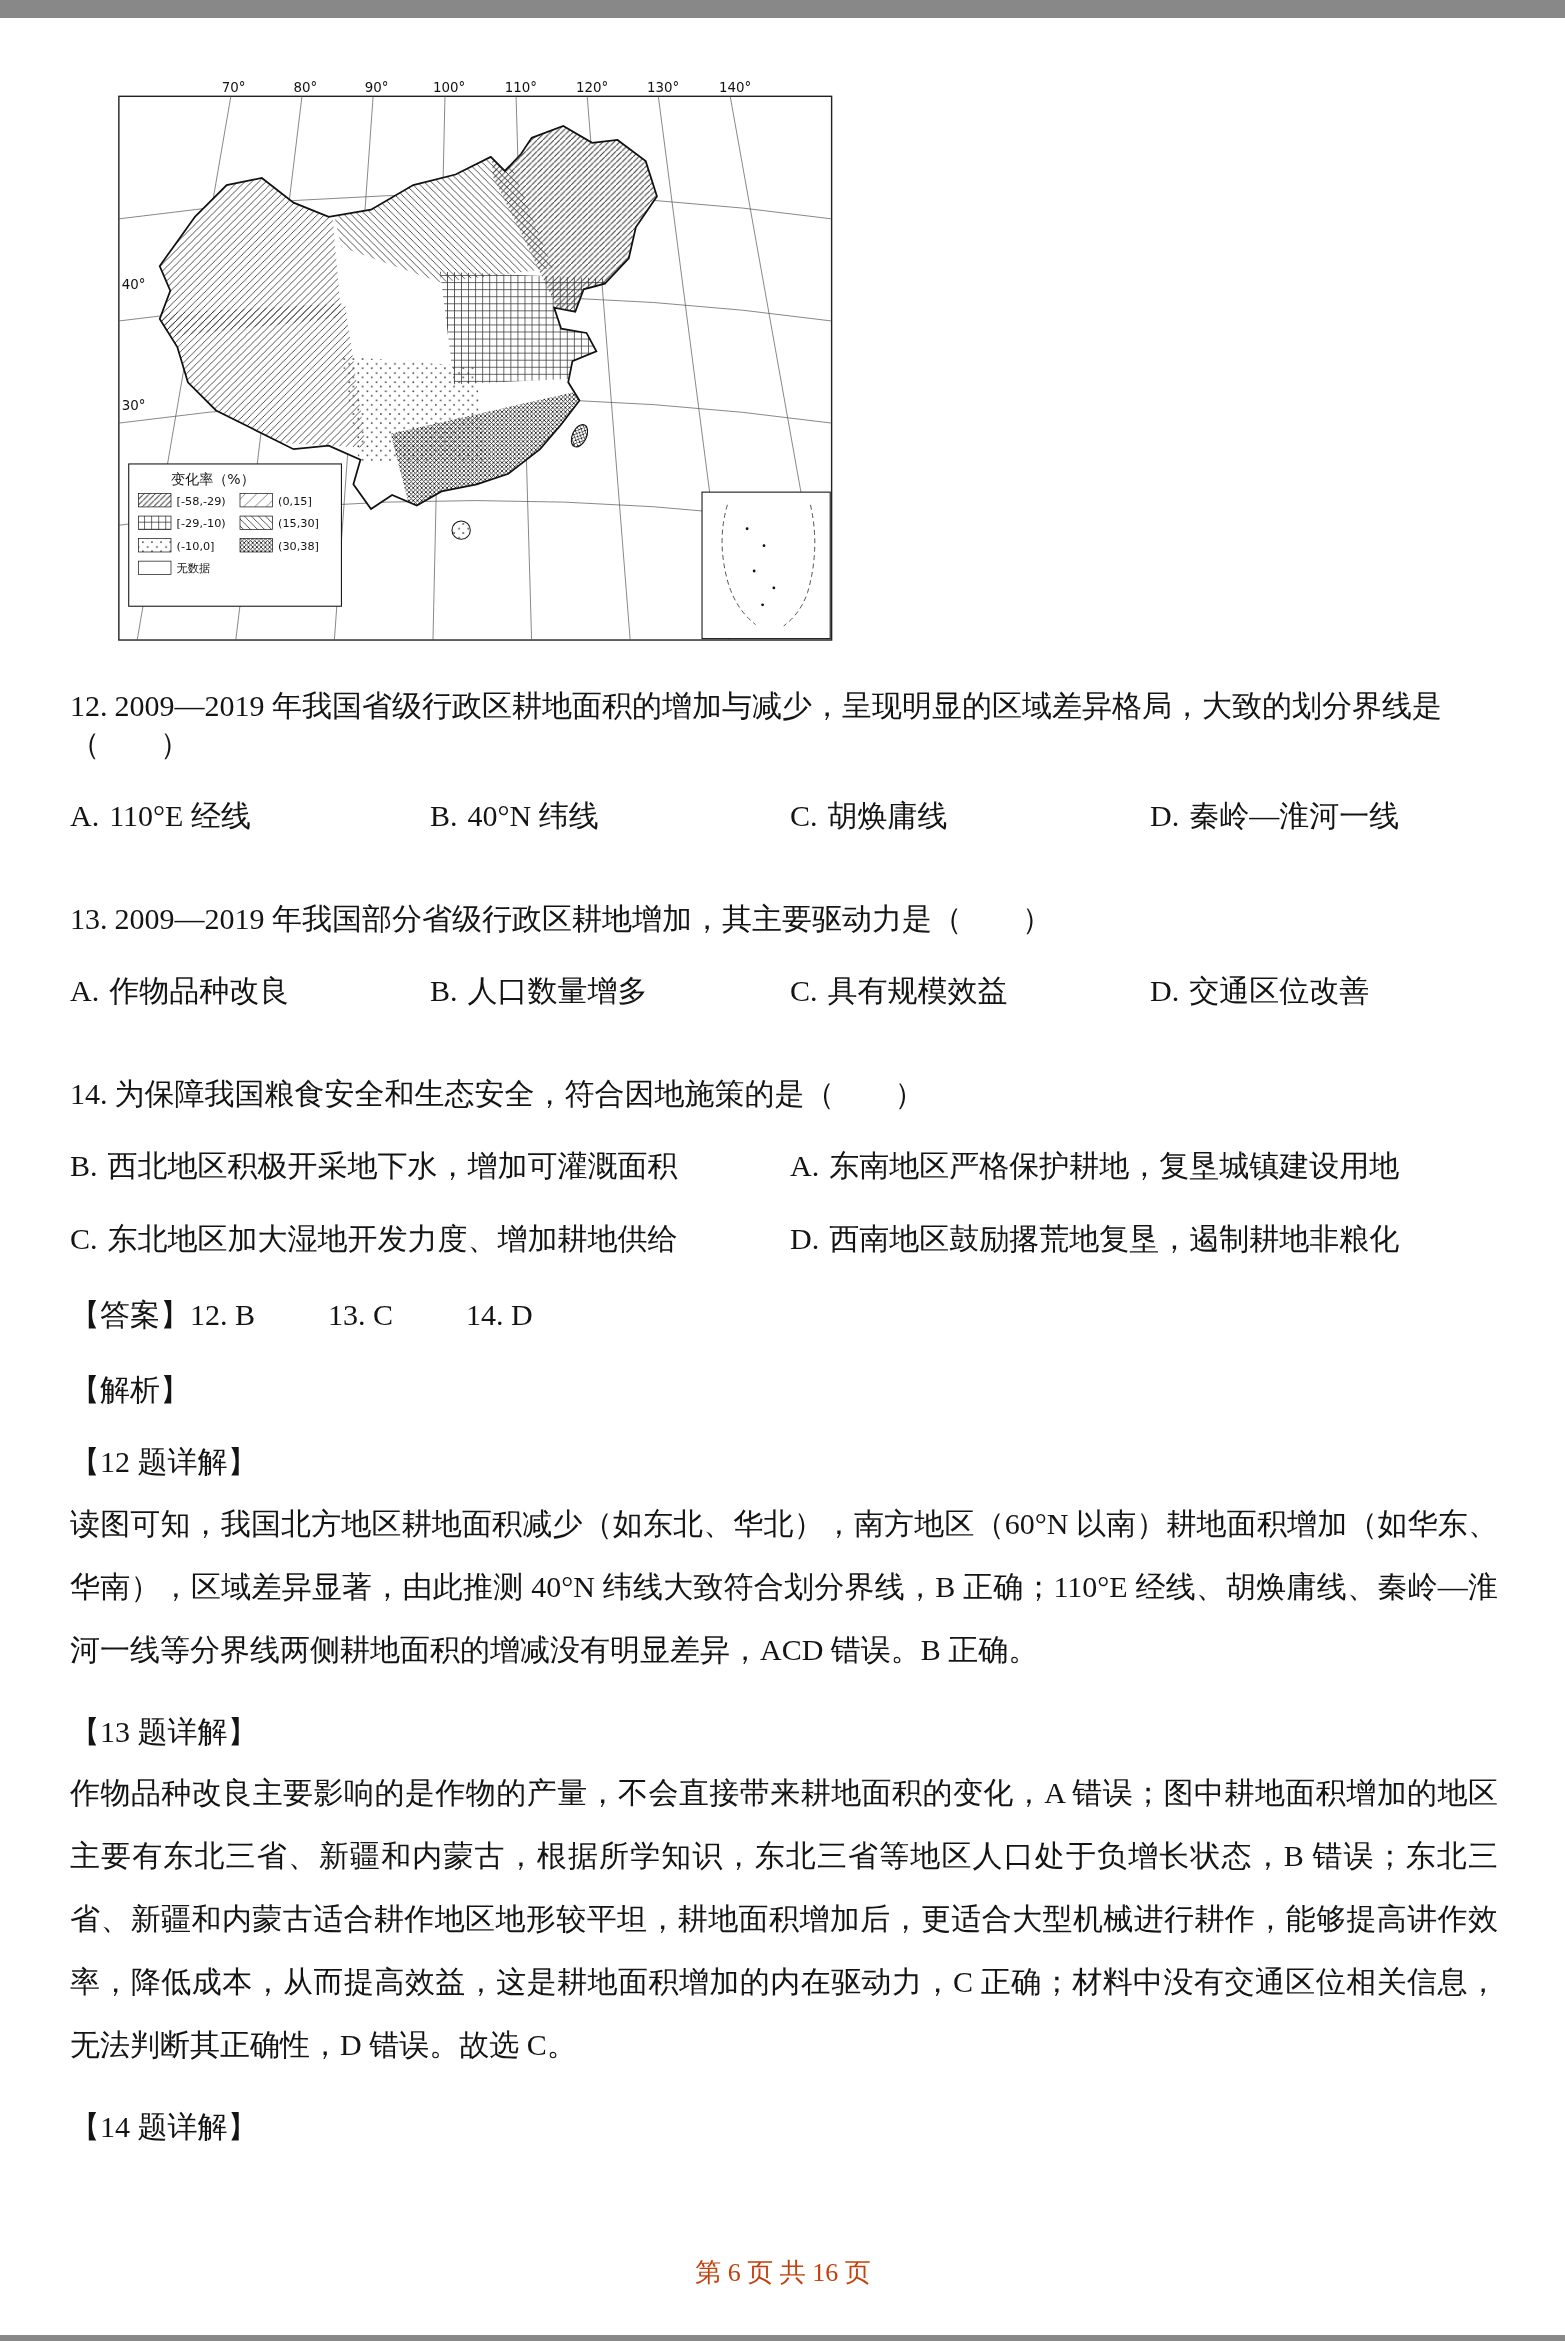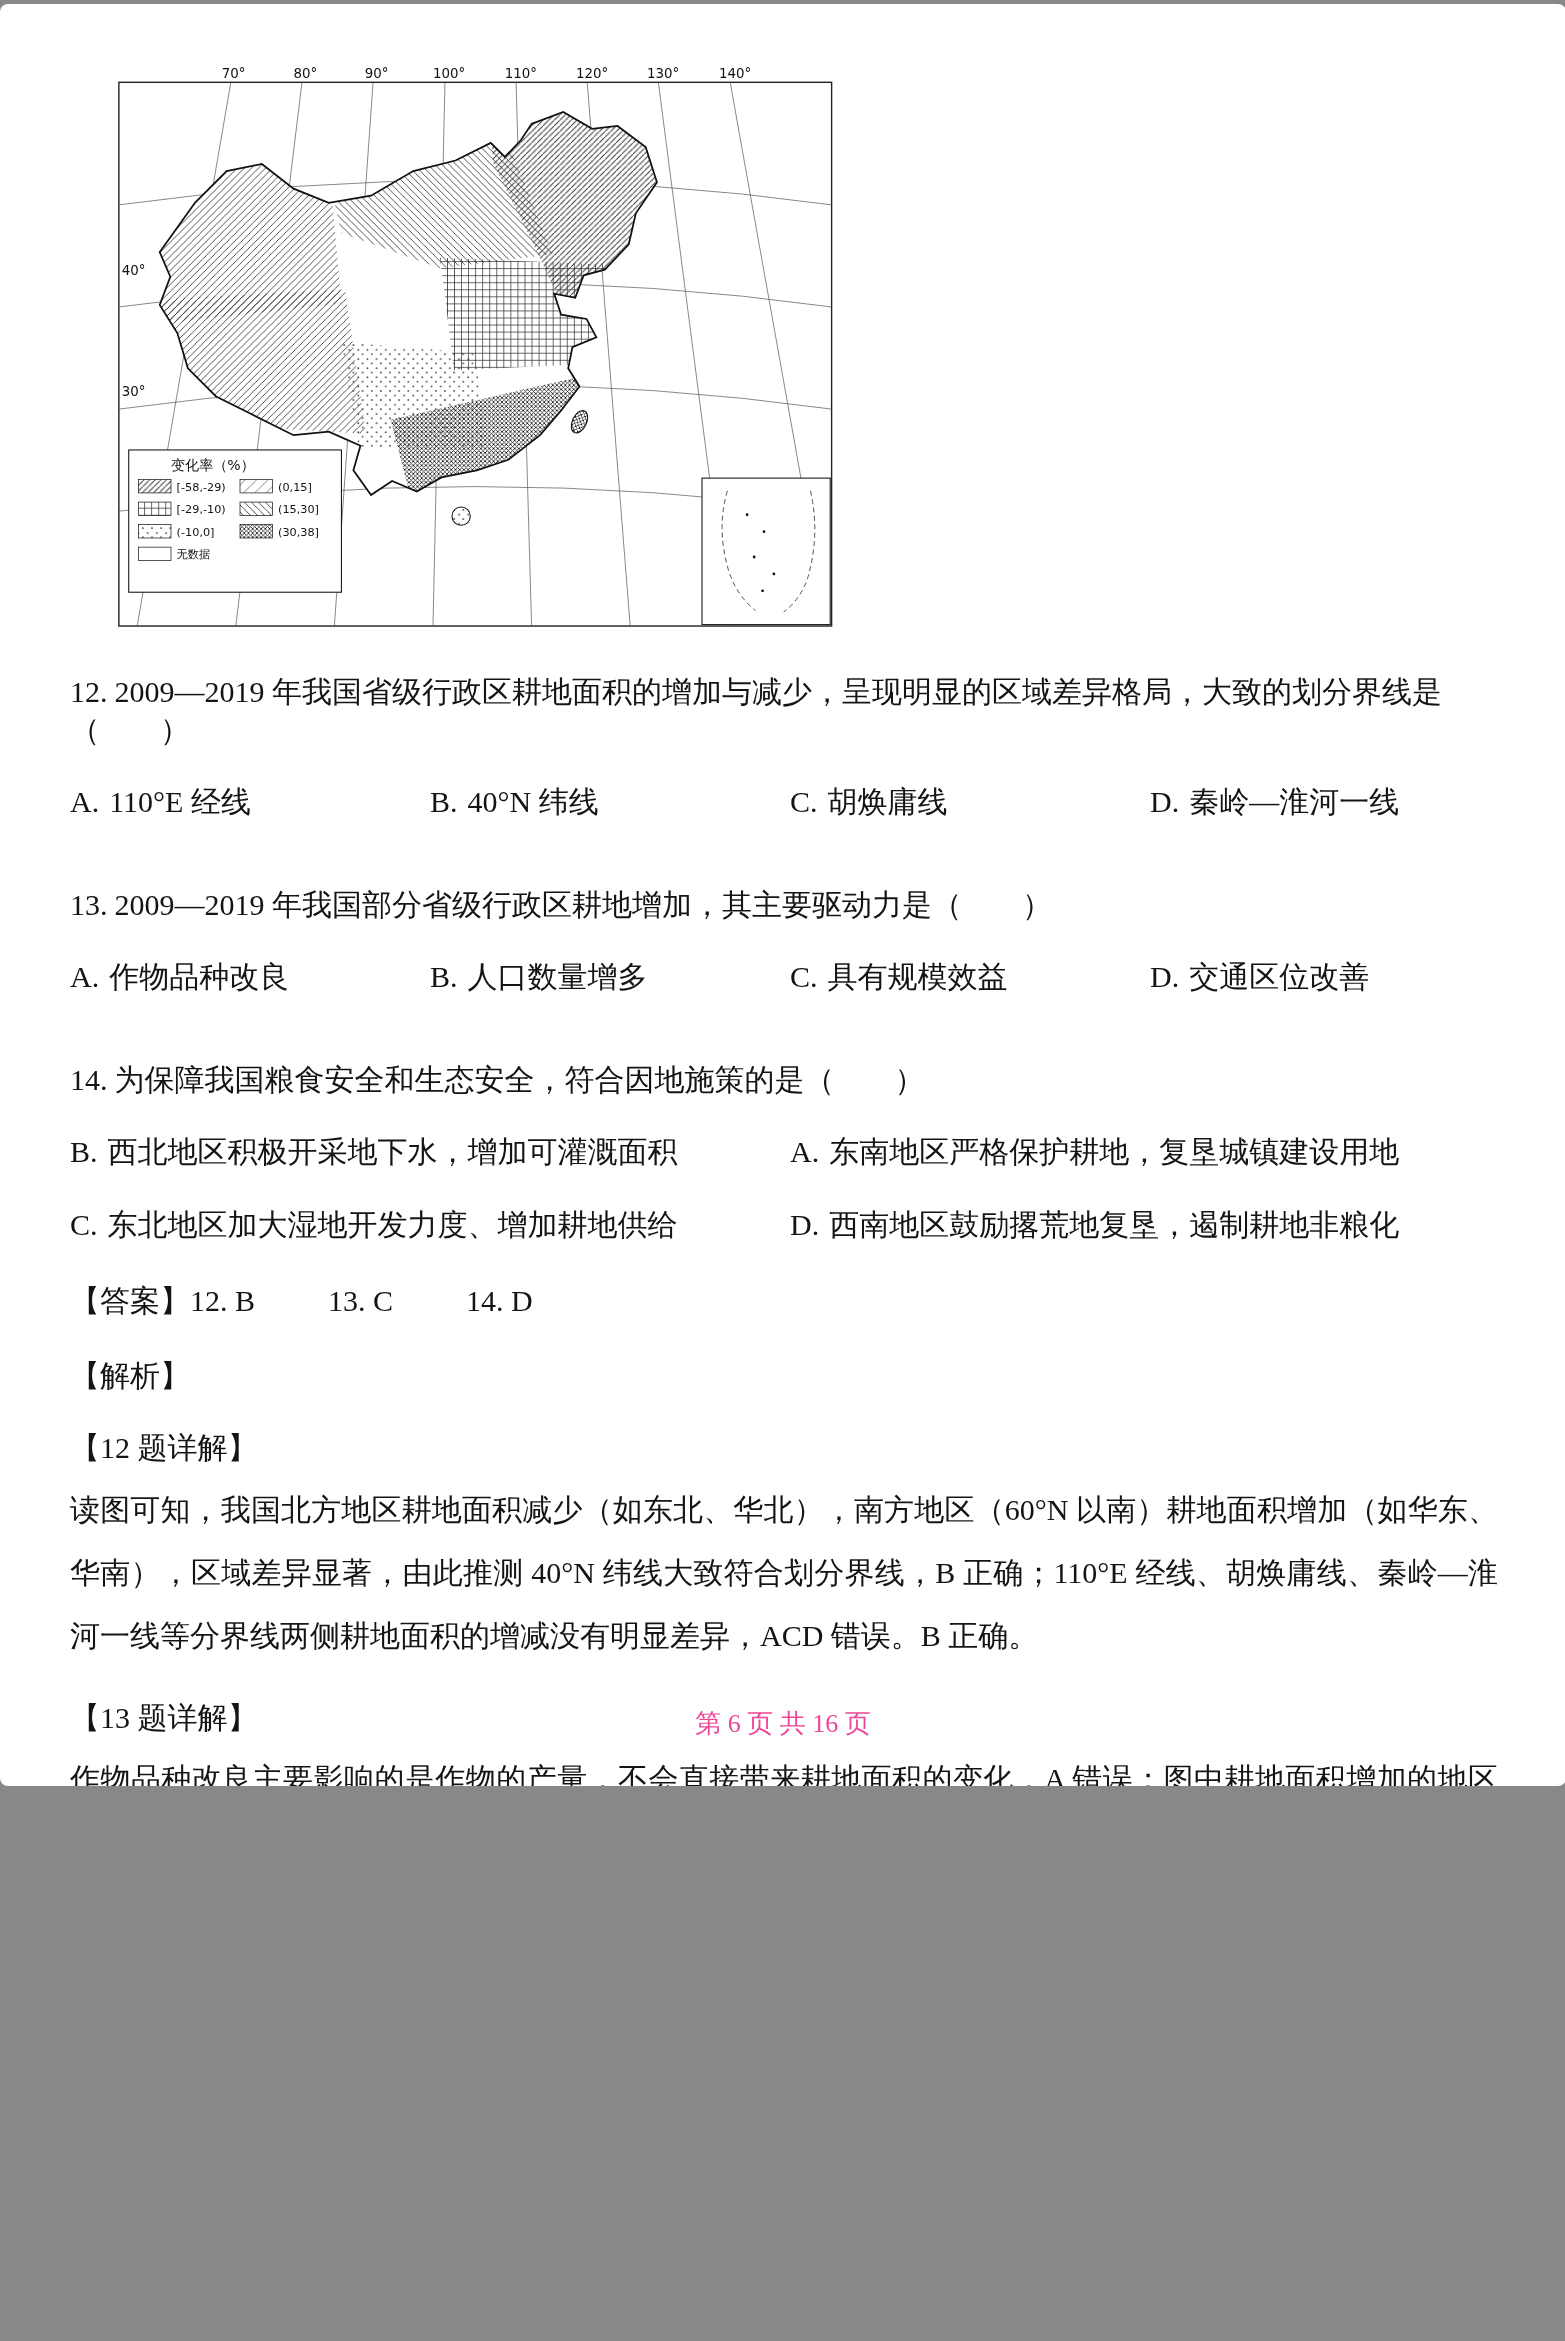--- a/index.html
+++ b/index.html
@@ -1,26 +1,25 @@
 <!DOCTYPE html>
 <html style="font-size:11.3px"><head>
 <meta charset="utf-8">
 <style>
   html,body { margin:0; padding:0; background:#888; }
   .page {
     position:relative;
-    width:1566px; height:1782px;
-    margin:4px auto;
+    width:1566px; height:2317px;
+    margin:18px auto;
     background:#ffffff;
     font-family:"Liberation Serif","DejaVu Serif",serif;
     color:#141414;
     box-sizing:border-box;
     padding:0 68px 0 70px;
     overflow:hidden;
-    border-radius:8px;
   }
   .map-figure { margin:60px 0 0 39px; width:736px; }
   .map-svg { display:block; }
   .map-svg text { font-family:"DejaVu Sans","Liberation Sans",sans-serif; fill:#111; }
 
   .stem { font-size:30px; line-height:1.25; margin-top:65px; }
   .stem.first { margin-top:35px; }
   .q-num { margin-right:7px; }
   .options-row { display:flex; margin-top:35px; font-size:30px; line-height:1.25; }
   .options-row .opt { width:360px; }
@@ -36,21 +35,21 @@
   .section-head { margin-top:34px; font-size:30px; }
   .exp-head { margin-top:31px; font-size:30px; }
   .para {
     margin-top:8.5px;
     font-size:30px;
     line-height:2.1;
     text-align:justify;
   }
   .footer {
     position:absolute; left:0; right:0; bottom:45px;
-    text-align:center; font-size:26px; color:#ec4899;
+    text-align:center; font-size:26px; color:#c2410c;
   }
 </style>
 </head>
 <body>
 
 <div class="page">
 
   <div class="map-figure">
     <svg class="map-svg" viewBox="0 0 1045 815" width="736" height="574" role="img">
       <defs>

